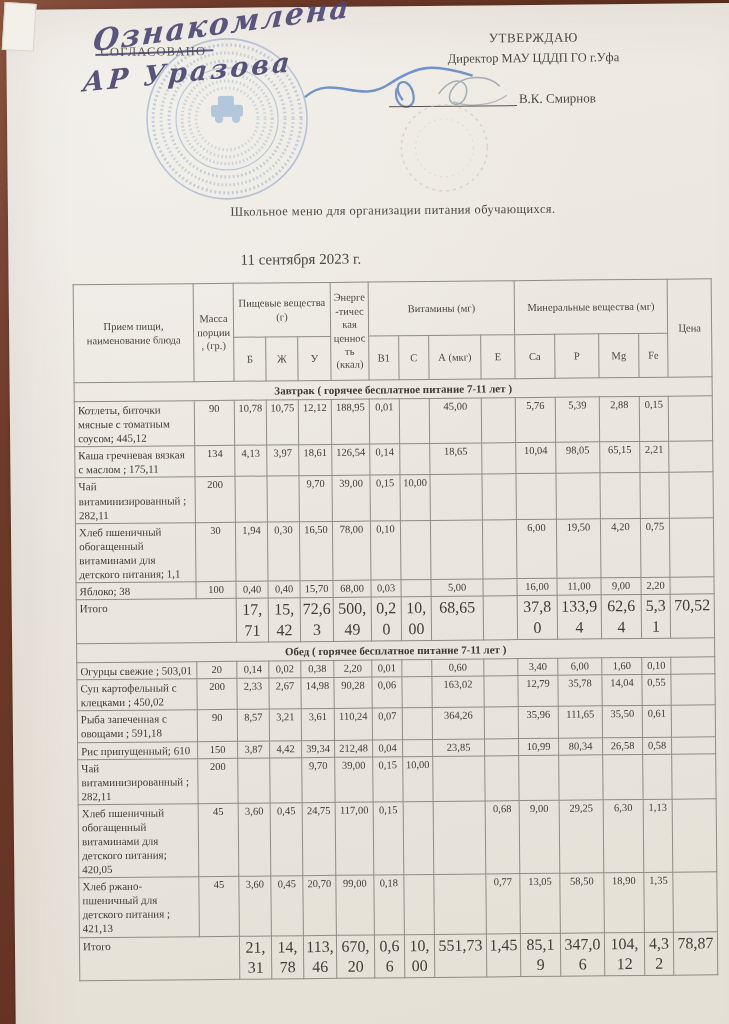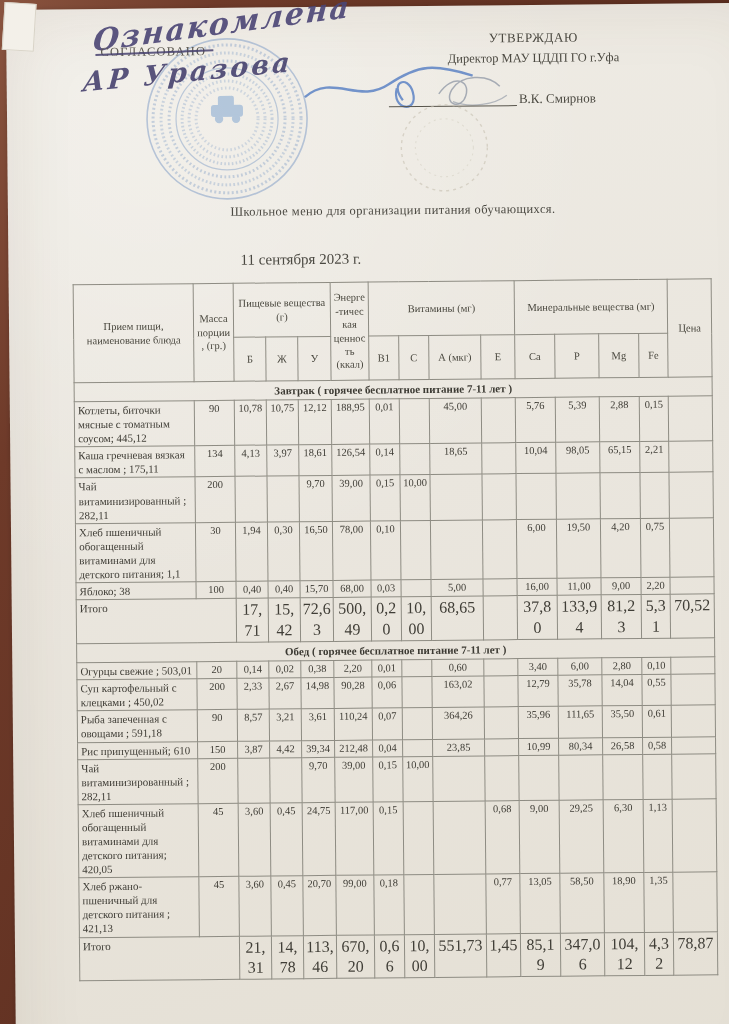--- a/index.html
+++ b/index.html
@@ -253,41 +253,41 @@
             <td class="num">17,71</td>
             <td class="num">15,42</td>
             <td class="num">72,63</td>
             <td class="num">500,49</td>
             <td class="num">0,20</td>
             <td class="num">10,00</td>
             <td class="num">68,65</td>
             <td class="num"></td>
             <td class="num">37,80</td>
             <td class="num">133,94</td>
-            <td class="num">81,23</td>
+            <td class="num">62,64</td>
             <td class="num">5,31</td>
             <td class="num">70,52</td>
           </tr>
           <tr class="section-row">
             <td colspan="15">Обед ( горячее бесплатное питание 7-11 лет )</td>
           </tr>
           <tr>
             <td class="name">Огурцы свежие ; 503,01</td>
             <td class="num">20</td>
             <td class="num">0,14</td>
             <td class="num">0,02</td>
             <td class="num">0,38</td>
             <td class="num">2,20</td>
             <td class="num">0,01</td>
             <td class="num"></td>
             <td class="num">0,60</td>
             <td class="num"></td>
             <td class="num">3,40</td>
             <td class="num">6,00</td>
-            <td class="num">2,80</td>
+            <td class="num">1,60</td>
             <td class="num">0,10</td>
             <td class="num"></td>
           </tr>
           <tr>
             <td class="name">Суп картофельный с клецками ; 450,02</td>
             <td class="num">200</td>
             <td class="num">2,33</td>
             <td class="num">2,67</td>
             <td class="num">14,98</td>
             <td class="num">90,28</td>

